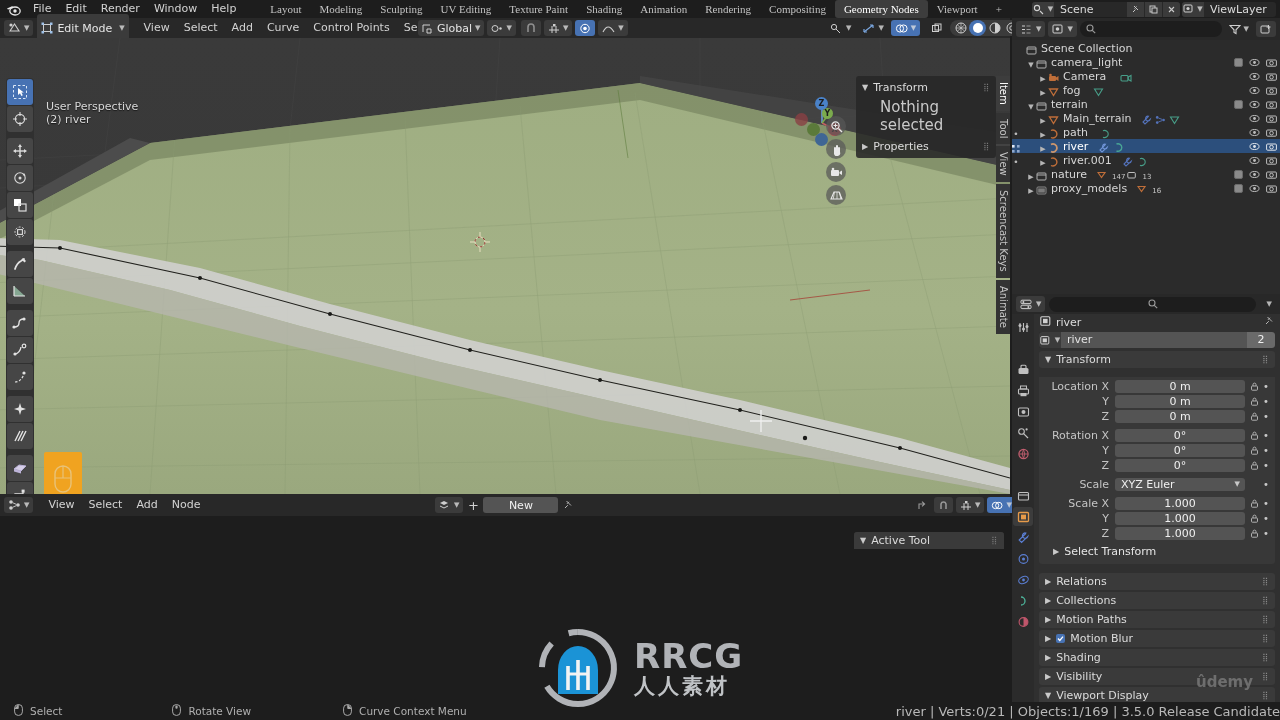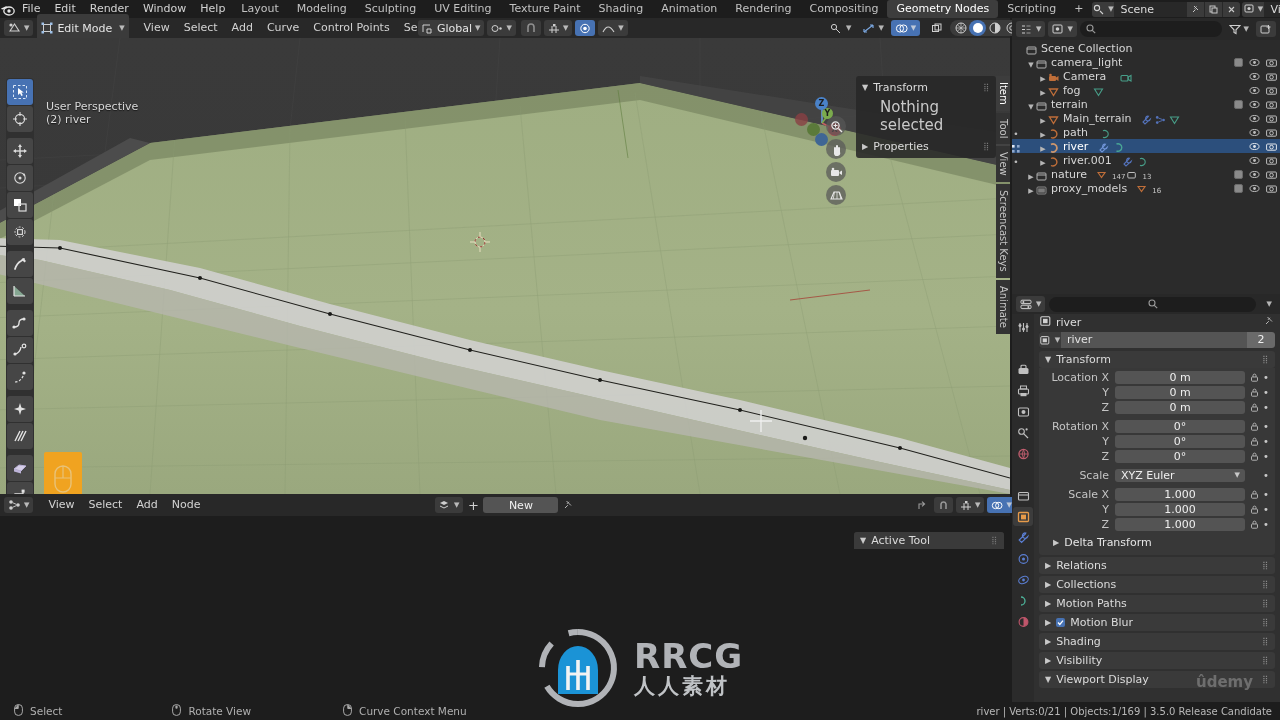--- a/index.html
+++ b/index.html
@@ -18,21 +18,21 @@
     background: #1d1d1d; display: flex; align-items: center;
   }
   .blender-logo { width: 26px; height: 18px; display:flex; align-items:center; justify-content:center; }
   .menu-item {
     padding: 0 7px; height: 18px; line-height: 18px; color: #d3d3d3; font-size: 11px;
     white-space: nowrap; cursor: default;
   }
   .wsgap { width: 18px; }
   .ws-tab {
     padding: 0 9px; height: 18px; line-height: 18px; font-size: 11px; color: #c2c2c2;
-    white-space: nowrap; border-radius: 3px;
+    white-space: nowrap; border-radius: 3px; font-family: Liberation Serif, serif;
   }
   .ws-tab.active { background: #3d3d3d; color: #ffffff; }
   .topbar-right { margin-left: auto; display: flex; align-items: center; height: 18px; padding-right: 4px; gap: 2px; }
   .scene-widget { display: flex; align-items: center; height: 15px; background: #282828; border-radius: 3px; overflow: hidden; }
   .sw-icon { width: 22px; height: 15px; background: #3b3b3b; display:flex; align-items:center; justify-content:center; }
   .sw-name { padding: 0 8px 0 6px; line-height: 15px; font-size: 11px; color: #dcdcdc; min-width: 72px; }
   .sw-btn { width: 17px; height: 15px; background: #3b3b3b; display:flex; align-items:center; justify-content:center; margin-left:1px;}
 
   
   .viewport-area { position: absolute; left: 0; top: 18px; width: 1010px; height: 476px; background: #303030; }
@@ -132,35 +132,35 @@
   .pr-tab.active { background:#3c3c3c; }
   .pr-body { position:absolute; left:22px; top:20px; right:0; bottom:0; background:#303030; overflow:hidden; }
   .pr-breadcrumb { height:16px; display:flex; align-items:center; padding:0 6px; gap:5px; font-size:11px; color:#dcdcdc;}
   .id-block { display:flex; align-items:center; height:16px; margin:2px 5px; background:#1d1d1d; border-radius:3px; overflow:hidden;}
   .id-icon { width:22px; height:16px; background:#3b3b3b; display:flex; align-items:center; justify-content:center; gap:2px;}
   .id-name { flex:1; padding-left:6px; font-size:11px; color:#e0e0e0; background:#545454; height:16px; line-height:16px;}
   .id-users { width:28px; background:#6a6a6a; height:16px; line-height:16px; text-align:center; font-size:11px; color:#f0f0f0;}
 
   .panel-hdr { height:17px; background:#3a3a3a; border-radius:3px; margin:3px 5px 0 5px; display:flex; align-items:center; padding:0 6px; font-size:11px; color:#dcdcdc;}
   .panel-hdr .dots { margin-left:auto; font-size:8px; color:#8a8a8a; letter-spacing:1px;}
-  .panel-body { background:#383838; margin:0 5px; border-radius:0 0 3px 3px; padding:3px 4px 4px 4px;}
+  .panel-body { background:#383838; margin:9px 5px; border-radius:0 0 3px 3px; padding:3px 4px 4px 4px;}
   .field-row { display:flex; align-items:center; height:13px; margin-bottom:2px; }
   .field-label { width:72px; text-align:right; padding-right:6px; font-size:11px; color:#c4c4c4; }
   .field-val { flex:1; height:13px; background:#545454; border-radius:3px; text-align:center; font-size:11px; color:#efefef; line-height:13px;}
   .field-dd { flex:1; height:13px; background:#545454; border-radius:3px; font-size:11px; color:#efefef; line-height:13px; padding-left:6px; display:flex; align-items:center;}
   .lockcol { width:13px; display:flex; align-items:center; justify-content:center; margin-left:3px;}
   .dotcol { width:10px; display:flex; align-items:center; justify-content:center; color:#c9c9c9; font-size:10px;}
   .collapsed-panel { height:17px; background:#3a3a3a; border-radius:3px; margin:2px 5px 0 5px; display:flex; align-items:center; padding:0 6px; font-size:11px; color:#dcdcdc;}
   .collapsed-panel .dots { margin-left:auto; font-size:8px; color:#8a8a8a; letter-spacing:1px;}
   .cbx { width:9px; height:9px; background:#4772b3; border-radius:2px; display:flex; align-items:center; justify-content:center; margin-right:5px;}
 
   
   .statusbar { position:absolute; left:0; top:702px; width:1280px; height:18px; background:#1d1d1d; display:flex; align-items:center; padding-left:14px; font-size:10.5px; color:#b0b0b0;}
   .sb-item { display:flex; align-items:center; gap:7px; }
-  .sb-right { margin-left:auto; padding-right:8px; font-size:10px; color:#b8b8b8;}
+  .sb-right { margin-left:auto; font-size:13px; color:#b8b8b8;}
 
   
   .watermark { position:absolute; left:534px; top:624px; display:flex; align-items:center; gap:12px; opacity:.95; pointer-events:none;}
   .wm-text { display:flex; flex-direction:column; line-height:1; }
   .wm-rrcg { font-size:34px; font-weight:bold; color:#b9bcc0; letter-spacing:1px; font-family:"DejaVu Sans", sans-serif;}
   .wm-cn { font-size:21px; font-weight:bold; color:#c9ccd0; letter-spacing:3px; margin-top:3px;}
   .udemy { position:absolute; left:1196px; top:673px; font-size:15px; color:#8a8a8a; font-weight:bold; opacity:.65;}
 </style>
 </head>
 <body>
@@ -184,21 +184,21 @@
     <div class="ws-tab">Layout</div>
     <div class="ws-tab">Modeling</div>
     <div class="ws-tab">Sculpting</div>
     <div class="ws-tab">UV Editing</div>
     <div class="ws-tab">Texture Paint</div>
     <div class="ws-tab">Shading</div>
     <div class="ws-tab">Animation</div>
     <div class="ws-tab">Rendering</div>
     <div class="ws-tab">Compositing</div>
     <div class="ws-tab active">Geometry Nodes</div>
-    <div class="ws-tab">Scripting</div>
+    <div class="ws-tab">Viewport</div>
     <div class="ws-tab">+</div>
 
     <div class="topbar-right">
       <div class="scene-widget">
         <div class="sw-icon">
           <svg width="12" height="11" viewBox="0 0 12 11">
               <circle cx="4" cy="4" r="2.6" fill="none" stroke="#d0d0d0" stroke-width="1.1"></circle>
               <path d="M7 7 L10 10" stroke="#d0d0d0" stroke-width="1.1"></path>
             </svg>
           <span class="chev">▼</span>
@@ -1338,21 +1338,21 @@
               <svg width="9" height="9" viewBox="0 0 9 9">
                 <rect x="1.5" y="4" width="6" height="4.2" rx=".8" fill="none" stroke="#b0b0b0" stroke-width="1"></rect>
                 <path d="M3 4 V2.6 A1.5 1.5 0 0 1 6 2.6 V4" fill="none" stroke="#b0b0b0" stroke-width="1"></path>
               </svg>
             </span>
           <span class="dotcol">•</span>
         </div>
         <div style="height:3px"></div>
         <div class="field-row" style="padding-left:10px;">
           <span class="tri">▶</span>
-          <span>Delta Transform</span>
+          <span>Select Transform</span>
         </div>
       </div>
 
       <div class="collapsed-panel">
         <span class="tri">▶</span>
         <span>Relations</span>
         <span class="dots">⣿</span>
       </div>
       <div class="collapsed-panel">
         <span class="tri">▶</span>

